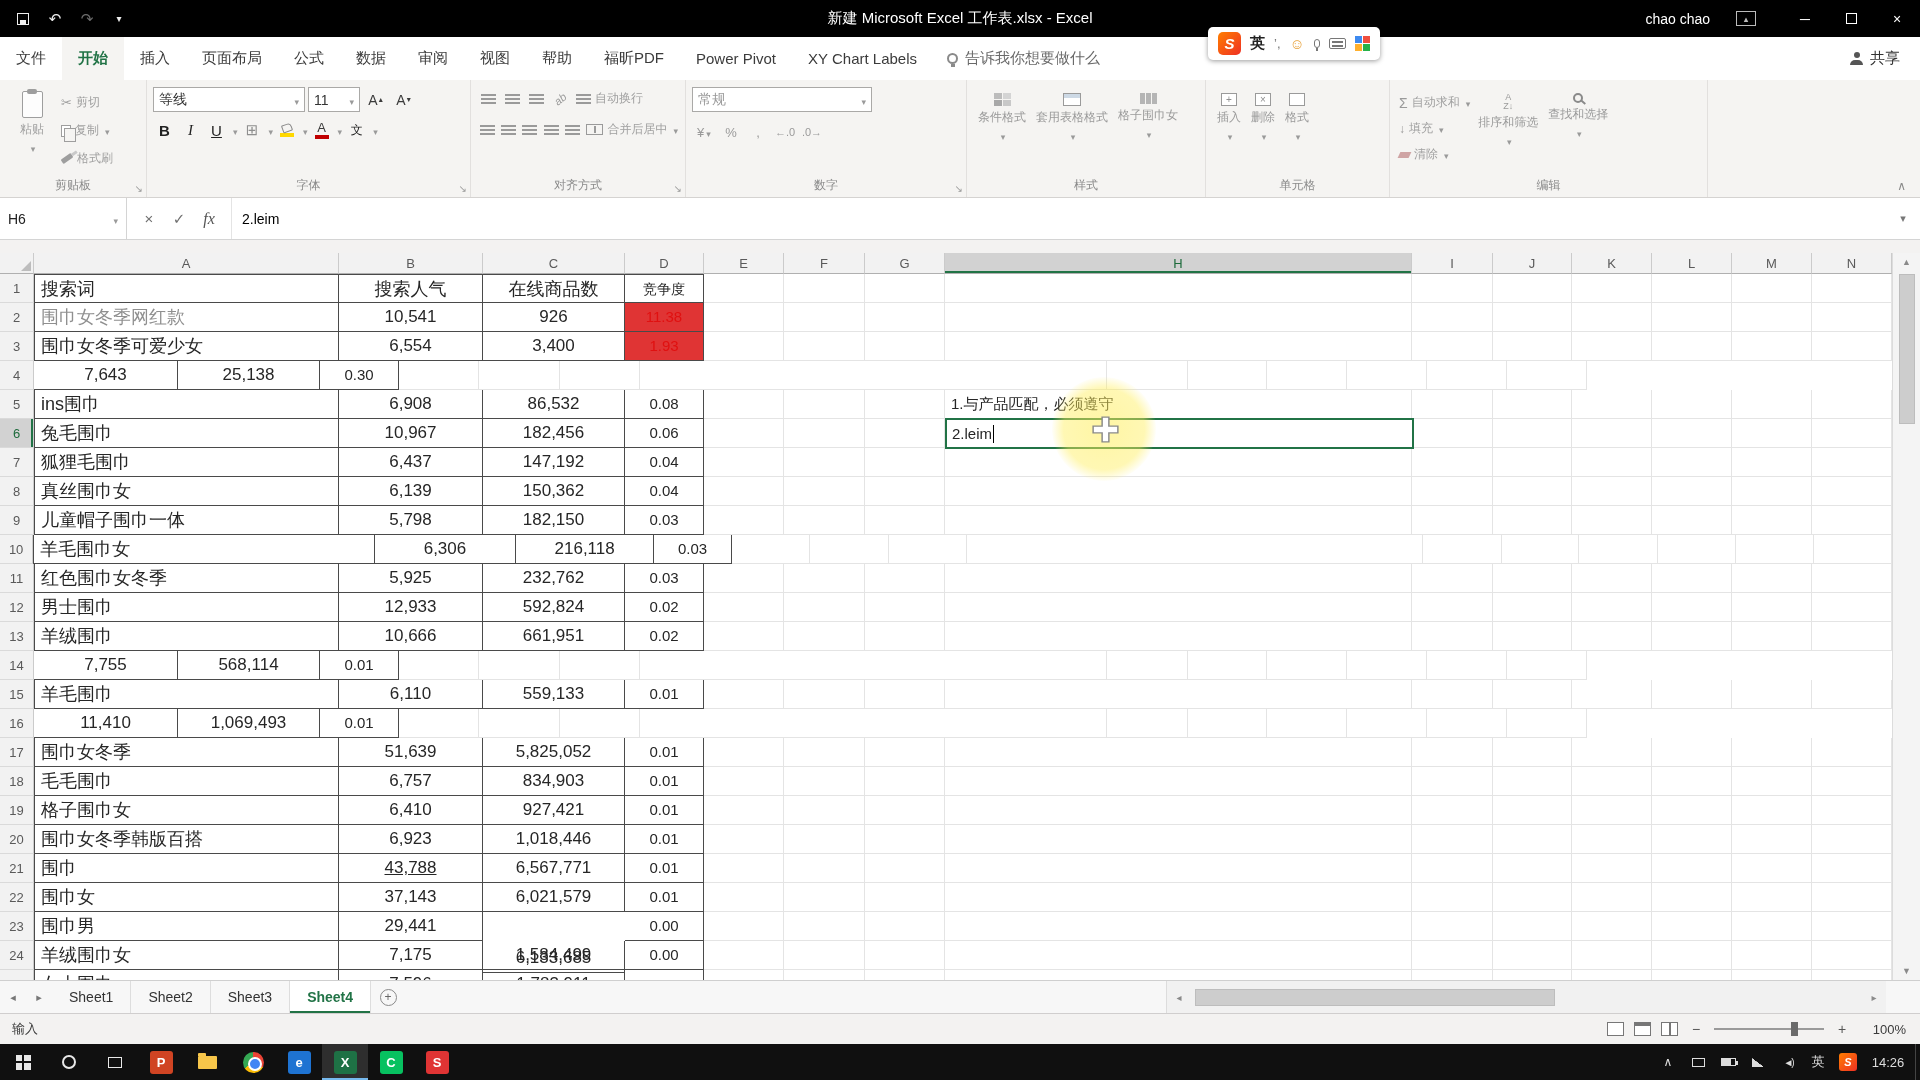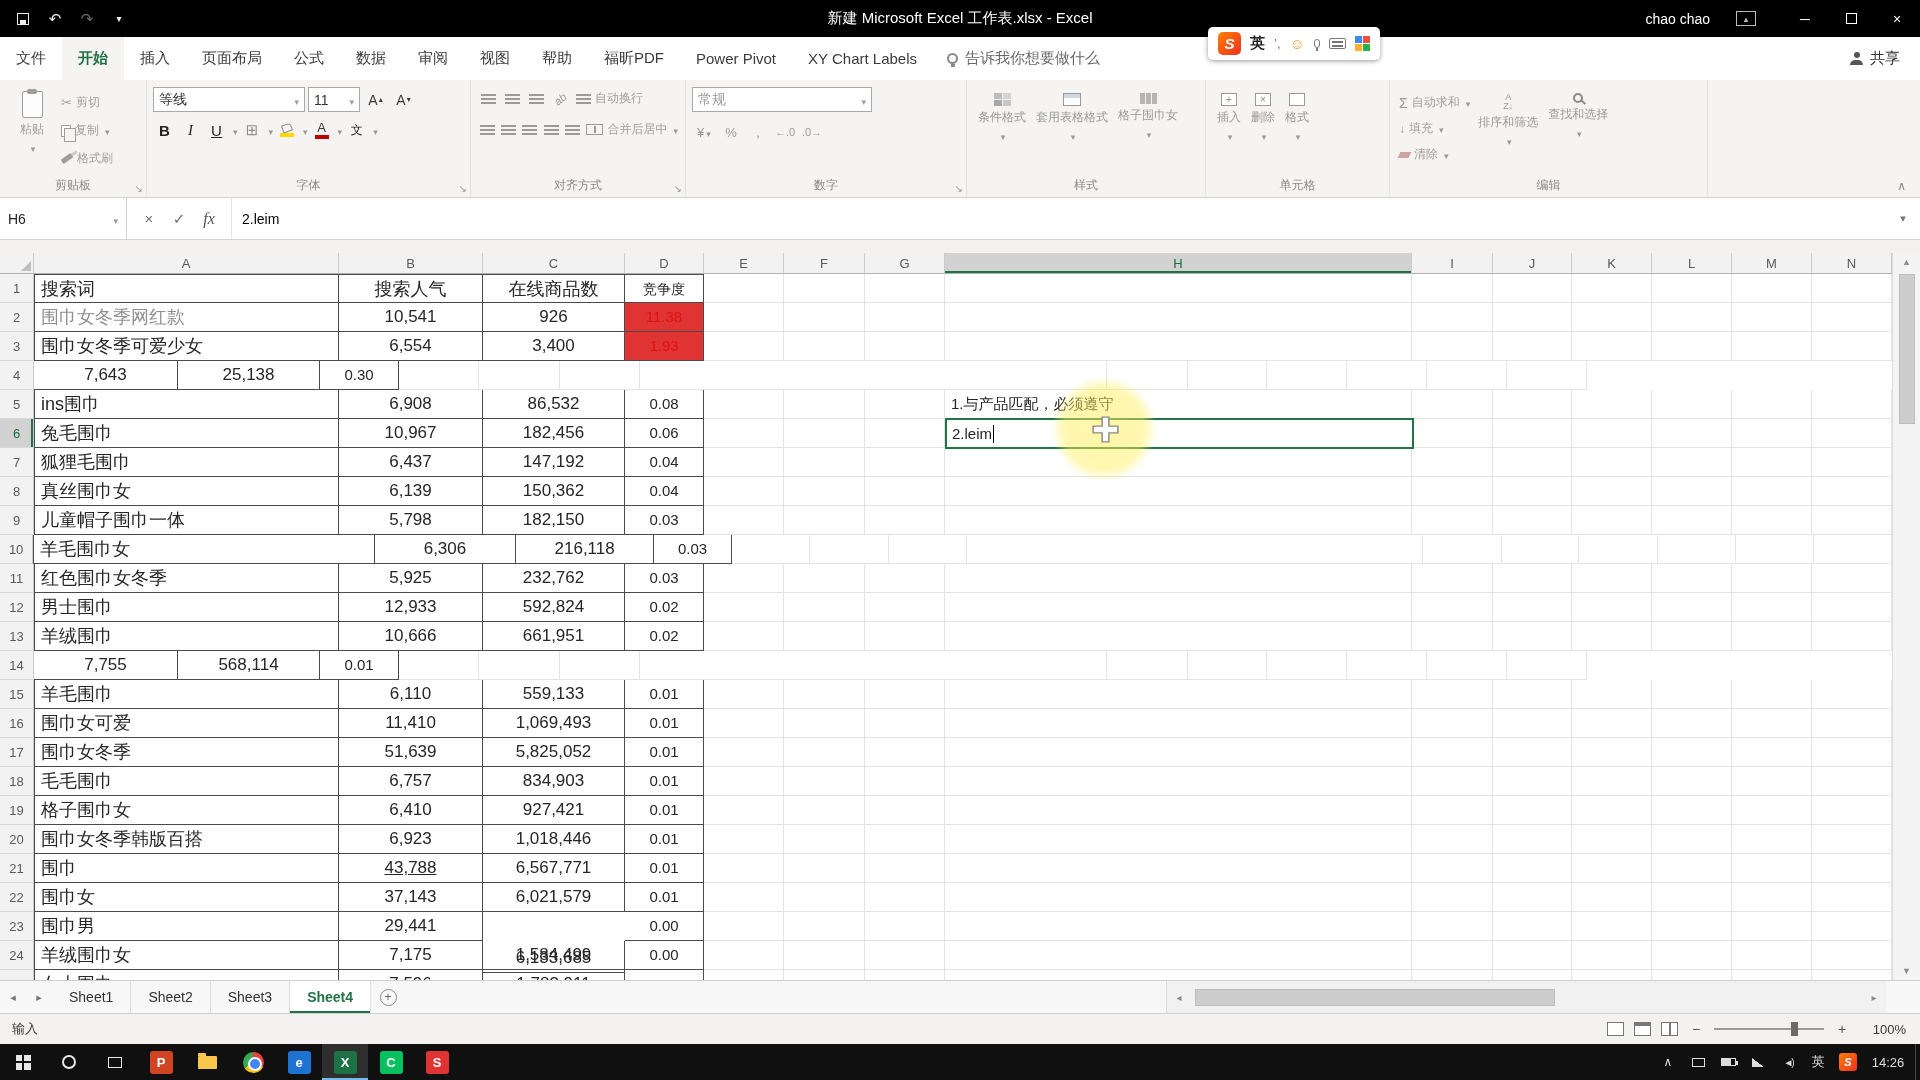--- a/index.html
+++ b/index.html
@@ -775,21 +775,20 @@
       <div class="cell cH" style="width: 467px;"></div>
       <div class="cell cI" style="width: 81px;"></div>
       <div class="cell cJ" style="width: 79px;"></div>
       <div class="cell cK" style="width: 80px;"></div>
       <div class="cell cL" style="width: 80px;"></div>
       <div class="cell cM" style="width: 80px;"></div>
       <div class="cell cN" style="width: 80px;"></div>
     </div>
     <div class="grow">
       <div class="rnum" style="width: 34px;">16</div>
-      <div class="cell cA tb" style="width: 305px;">围巾女可爱</div>
       <div class="cell cB tb" style="width: 144px;">11,410</div>
       <div class="cell cC tb" style="width: 142px;">1,069,493</div>
       <div class="cell cD tb" style="width: 79px;">0.01</div>
       <div class="cell cE" style="width: 80px;"></div>
       <div class="cell cF" style="width: 81px;"></div>
       <div class="cell cG" style="width: 80px;"></div>
       <div class="cell cH" style="width: 467px;"></div>
       <div class="cell cI" style="width: 81px;"></div>
       <div class="cell cJ" style="width: 79px;"></div>
       <div class="cell cK" style="width: 80px;"></div>

